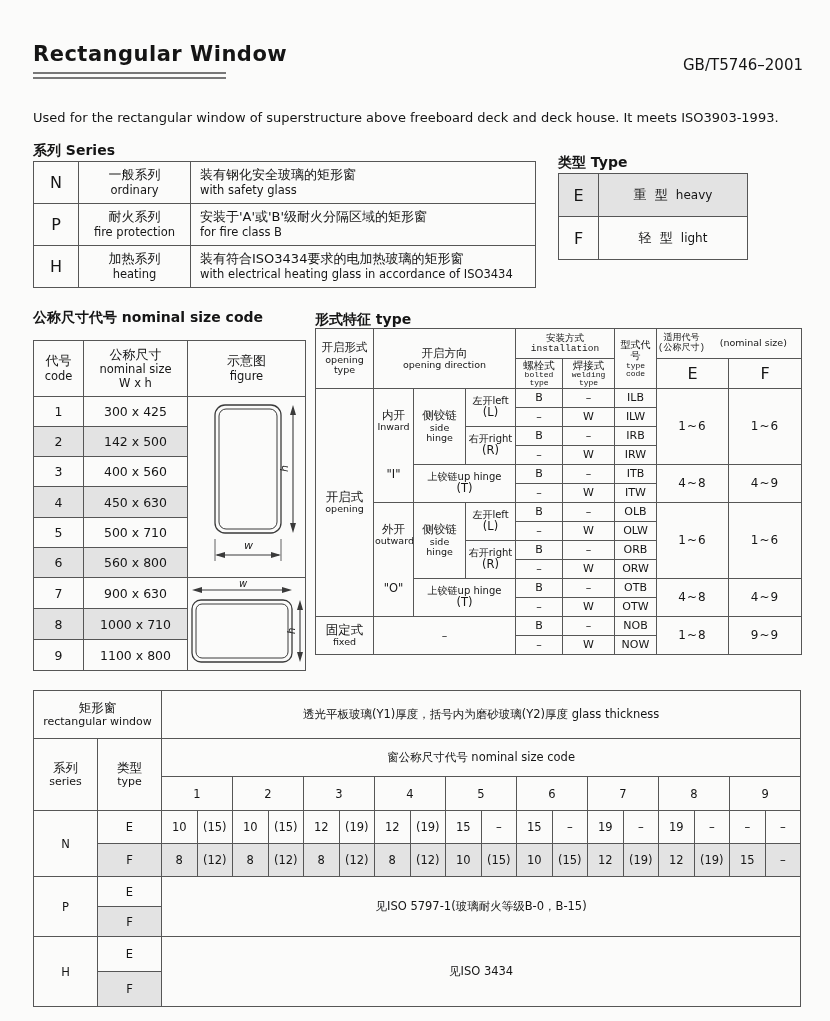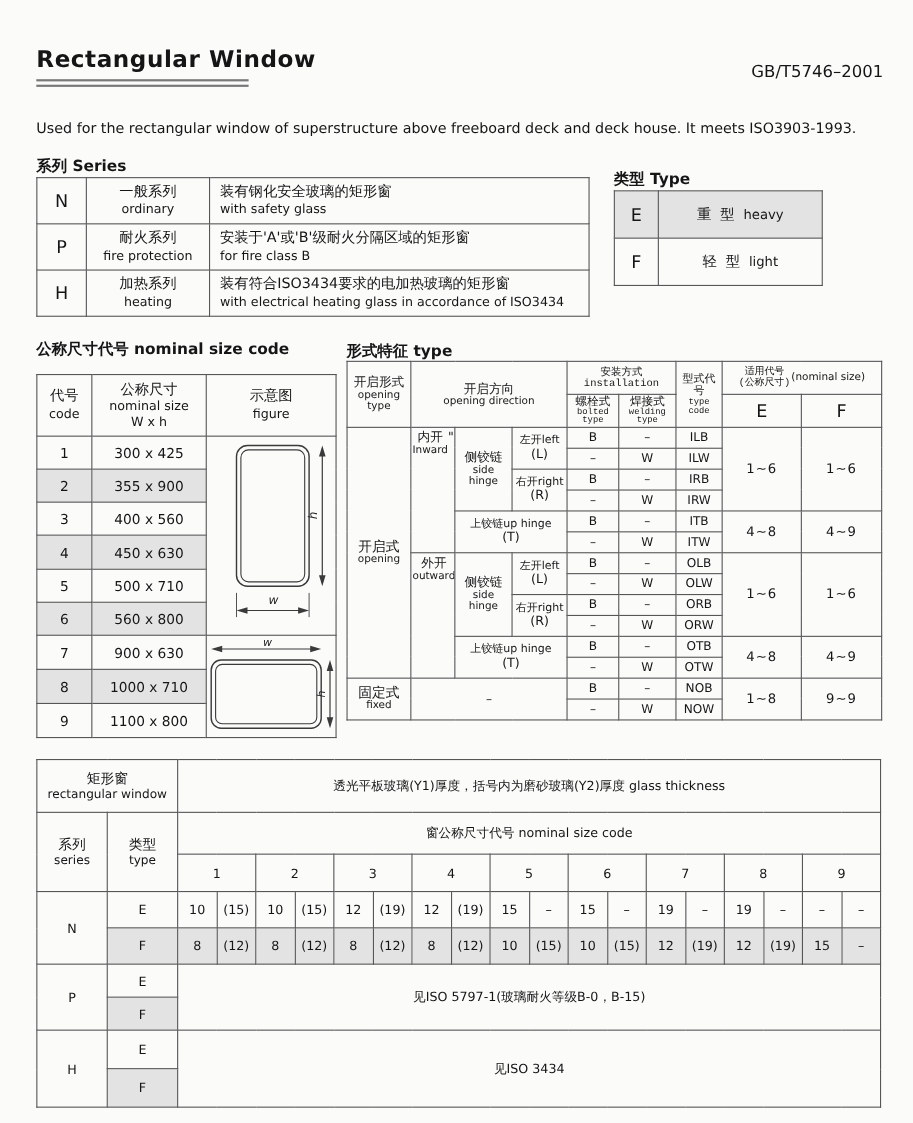--- a/index.html
+++ b/index.html
@@ -44,21 +44,21 @@
   
   .feature-table{left:315px;top:328px;width:486px;}
   .feature-table td{padding:0 1px;}
   .f-cn{font-size:11.5px;display:block;line-height:1.15;}
   .f-en{font-size:9.5px;display:block;line-height:1.1;}
   .f-tiny{font-size:8px;display:block;line-height:1.05;font-family:Liberation Mono, monospace;}
   .f-val{font-size:11px;}
   .feature-table .hr1{height:30px;}
   .feature-table .hr2{height:27px;}
   .feature-table .drow{height:19px;}
-  .dir-flex{display:flex;justify-content:space-around;height:108px;}
+  .dir-flex{display:flex;flex-direction:column;justify-content:space-around;height:108px;}
   .range-val{font-size:12px;letter-spacing:1px;}
 
   
   .glass-table{left:33px;top:690px;width:767px;}
   .glass-table td{font-size:11.5px;}
   .g-cn{font-size:12.5px;display:block;line-height:1.25;}
   .g-en{font-size:11px;display:block;line-height:1.15;}
   .glass-table .r1{height:48px;}
   .glass-table .r2{height:38px;}
   .glass-table .r3{height:34px;}
@@ -178,21 +178,21 @@
           <line x1="92" y1="142" x2="92" y2="164" stroke="#3a3a3a" stroke-width="0.8"></line>
           <line x1="28" y1="158" x2="90" y2="158" stroke="#3a3a3a" stroke-width="1.1"></line>
           <polygon points="26,158 36,155 36,161" fill="#3a3a3a"></polygon>
           <polygon points="92,158 82,155 82,161" fill="#3a3a3a"></polygon>
           <text x="55" y="152" font-size="11" font-style="italic" fill="#222">w</text>
         </svg>
       </td>
     </tr>
     <tr class="drow shade">
           <td>2</td>
-          <td>355 x 900</td>
+          <td>142 x 500</td>
         </tr>
     <tr class="drow">
           <td>3</td>
           <td>400 x 560</td>
         </tr>
     <tr class="drow shade">
           <td>4</td>
           <td>450 x 630</td>
         </tr>
     <tr class="drow">
@@ -256,21 +256,21 @@
             <span class="f-en">opening direction</span>
           </td>
       <td colspan="2">
             <span class="f-tiny" style="font-size:9.5px"><span>安装方式</span> <span>installation</span></span>
           </td>
       <td rowspan="2">
             <span class="f-cn" style="font-size:10px">型式代号</span>
             <span class="f-tiny">type code</span>
           </td>
       <td colspan="2">
-        <div style="display:flex;align-items:center;justify-content:center;gap:1px;">
+        <div style="display:flex;align-items:center;justify-content:flex-start;gap:15px;">
           <span>
                 <span class="f-tiny" style="font-size:9px">适用代号</span>
                 <span class="f-tiny" style="font-size:9px">(公称尺寸)</span>
               </span>
           <span class="f-en">(nominal size)</span>
         </div>
       </td>
     </tr>
     <tr class="hr2">
       <td>

